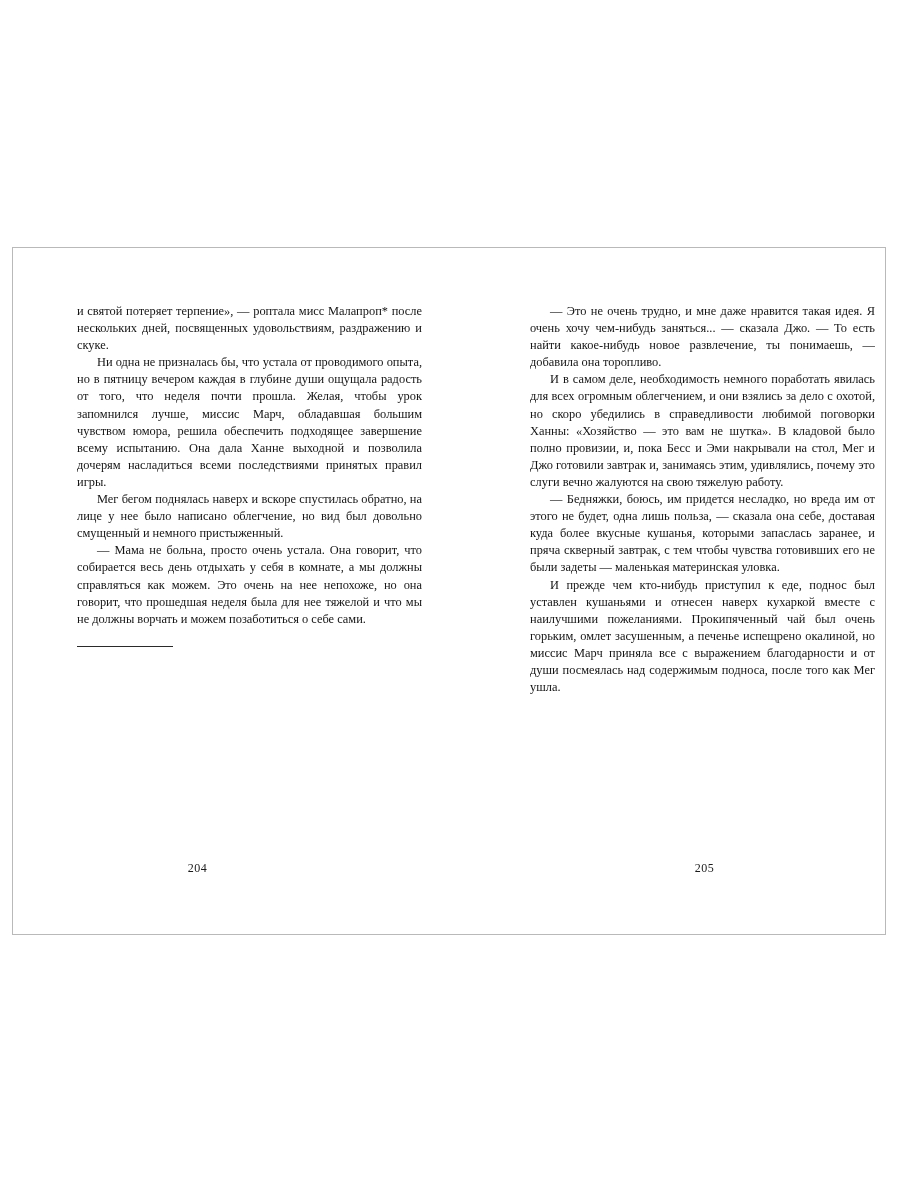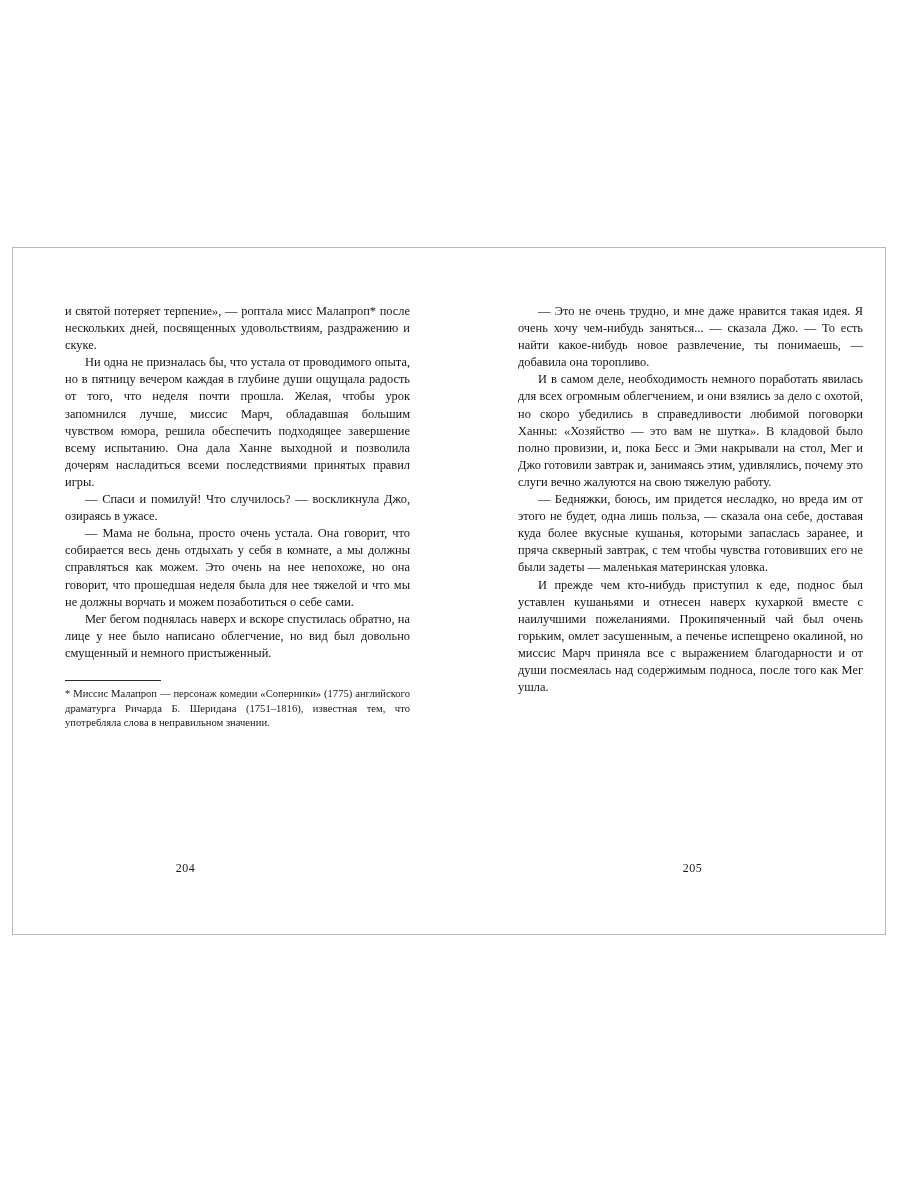--- a/index.html
+++ b/index.html
@@ -18,21 +18,21 @@
     left: 12px;
     top: 247px;
     width: 874px;
     height: 688px;
     background: #ffffff;
     border: 1px solid #b9b9b9;
     box-sizing: border-box;
   }
   .spread {
     position: absolute;
-    left: 4px;
+    left: 16px;
     top: 0;
     width: 100%;
     height: 100%;
     display: flex;
     flex-direction: row;
     box-sizing: border-box;
   }
   .page {
     position: relative;
     flex: 1 1 50%;
@@ -101,27 +101,25 @@
 </head>
 <body>
 
 <div class="page-sheet">
   <div class="spread">
 
     <div class="page page-left">
       <div class="col">
         <p class="body-par noindent"><span>и святой потеряет терпение», — роптала мисс Малапроп* после нескольких дней, посвященных удовольствиям, раздражению и скуке.</span></p>
         <p class="body-par">Ни одна не призналась бы, что устала от проводимого опыта, но в пятницу вечером каждая в глубине души ощущала радость от того, что неделя почти прошла. Желая, чтобы урок запомнился лучше, миссис Марч, обладавшая большим чувством юмора, решила обеспечить подходящее завершение всему испытанию. Она дала Ханне выходной и позволила дочерям насладиться всеми последствиями принятых правил игры.</p>
-        <p class="body-par">— Спаси и помилуй! Что случилось? — воскликнула Джо, озираясь в ужасе.</p>
+        <p class="body-par">Мег бегом поднялась наверх и вскоре спустилась обратно, на лице у нее было написано облегчение, но вид был довольно смущенный и немного пристыженный.</p>
         <p class="body-par">— Мама не больна, просто очень устала. Она говорит, что собирается весь день отдыхать у себя в комнате, а мы должны справляться как можем. Это очень на нее непохоже, но она говорит, что прошедшая неделя была для нее тяжелой и что мы не должны ворчать и можем позаботиться о себе сами.</p>
-        <p class="body-par">Мег бегом поднялась наверх и вскоре спустилась обратно, на лице у нее было написано облегчение, но вид был довольно смущенный и немного пристыженный.</p>
 
         <div class="footnote-wrap">
           <div class="footnote-rule"></div>
-          <p class="footnote">* Миссис Малапроп — персонаж комедии «Соперники» (1775) английского драматурга Ричарда Б. Шеридана (1751–1816), известная тем, что употребляла слова в неправильном значении.</p>
         </div>
       </div>
       <div class="folio">204</div>
     </div>
 
     <div class="page page-right">
       <div class="col">
         <p class="body-par">— Это не очень трудно, и мне даже нравится такая идея. Я очень хочу чем-нибудь заняться... — сказала Джо. — То есть найти какое-нибудь новое развлечение, ты понимаешь, — добавила она торопливо.</p>
         <p class="body-par">И в самом деле, необходимость немного поработать явилась для всех огромным облегчением, и они взялись за дело с охотой, но скоро убедились в справедливости любимой поговорки Ханны: «Хозяйство — это вам не шутка». В кладовой было полно провизии, и, пока Бесс и Эми накрывали на стол, Мег и Джо готовили завтрак и, занимаясь этим, удивлялись, почему это слуги вечно жалуются на свою тяжелую работу.</p>
         <p class="body-par">— Бедняжки, боюсь, им придется несладко, но вреда им от этого не будет, одна лишь польза, — сказала она себе, доставая куда более вкусные кушанья, которыми запаслась заранее, и пряча скверный завтрак, с тем чтобы чувства готовивших его не были задеты — маленькая материнская уловка.</p>

